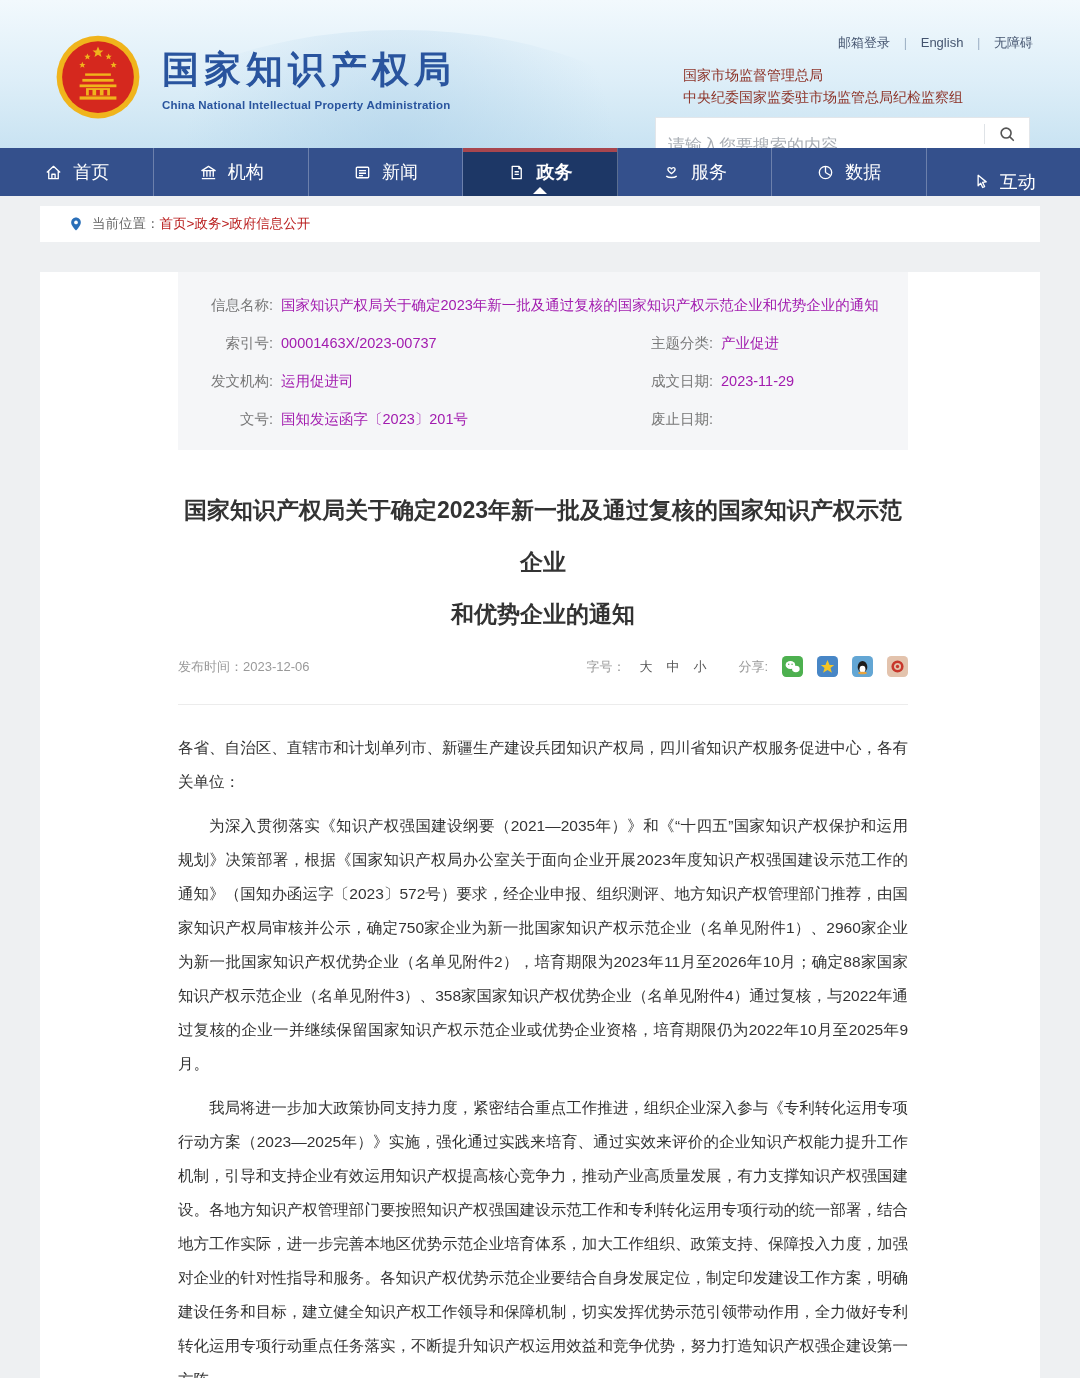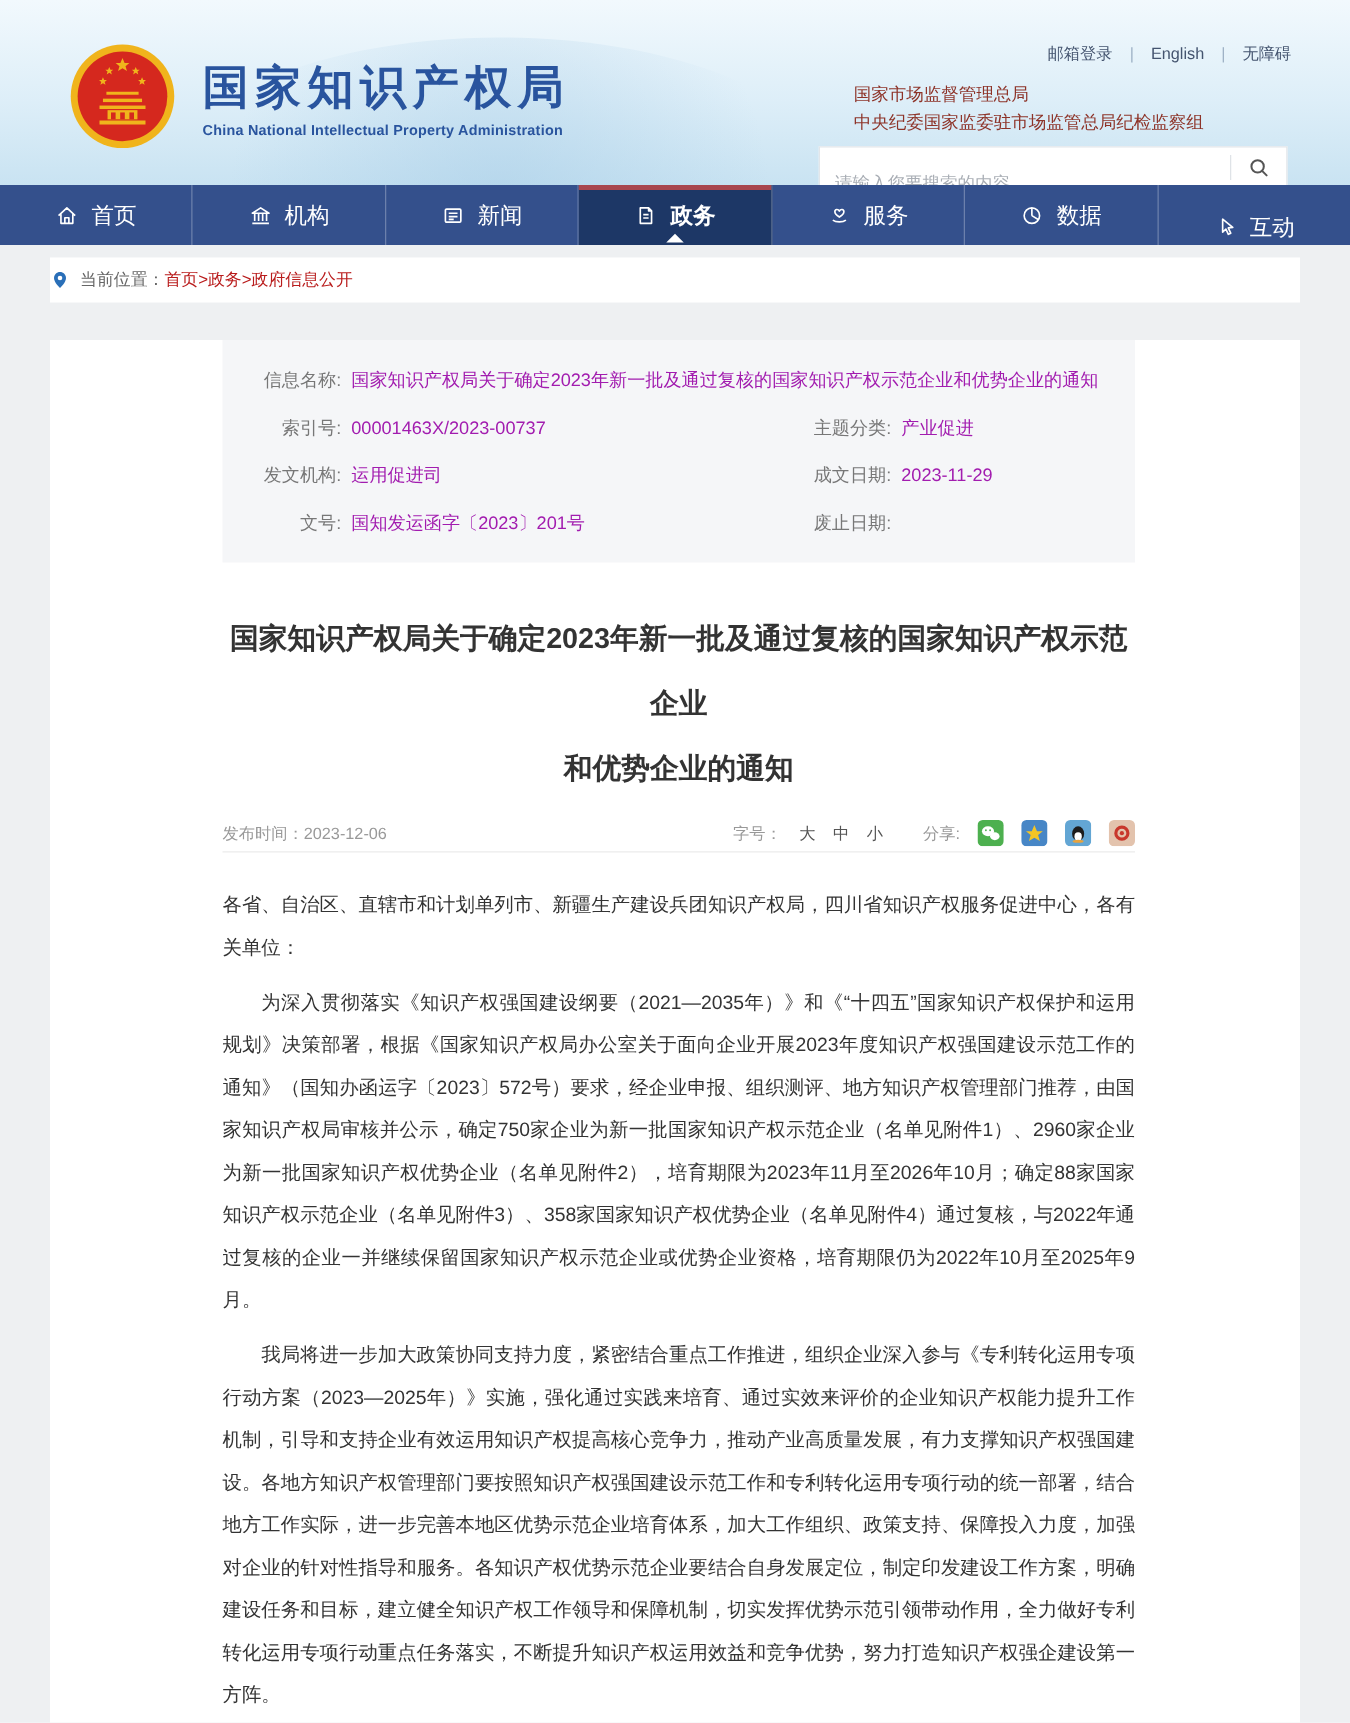--- a/index.html
+++ b/index.html
@@ -17,61 +17,61 @@
   .site-name .cn { font-size:37px; font-weight:700; letter-spacing:5px; }
   .site-name .en { font-size:11.5px; font-weight:700; margin-top:4px; letter-spacing:.2px; }
 
   .header-right { position:absolute; left:655px; top:34px; width:378px; }
   .top-links { text-align:right; font-size:13px; color:#44546f; }
   .top-links span.lnk { cursor:pointer; margin-left:10px; }
   .top-links span.sep { color:#9fb2c6; margin-left:10px; }
   .org-lines { margin:12px 0 0 28px; color:#8d3328; font-size:14px; line-height:22px; }
   .search-bar { margin-top:9px; width:375px; height:34px; background:#fff;
     border:1px solid #e2e6ea; display:flex; align-items:center; }
-  .search-bar input { flex:1; border:none; outline:none; font-size:14px; padding:0 12px;
+  .search-bar input { flex:1; border:none; outline:none; font-size:17px; padding:0 12px;
     color:#333; background:transparent; font-family:inherit;margin-top:24px; }
   .search-bar input::placeholder { color:#a9aeb5; }
   .search-divider { width:1px; height:20px; background:#dfe3e7; }
   .search-btn { width:44px; height:100%; display:flex; align-items:center; justify-content:center; cursor:pointer; }
 
   
   .nav { display:flex; height:48px; background:#34508c; }
   .nav-item { flex:1; position:relative; display:flex; align-items:center; justify-content:center;
     gap:10px; color:#fff; font-size:18px; cursor:pointer; border-right:1px solid rgba(255,255,255,.28); }
   .nav-item:last-child { border-right:none;margin-top:19px; }
   .nav-item.active { background:#1d3766; font-weight:700; }
   .nav-item.active::before { content:''; position:absolute; top:0; left:0; right:0; height:4px; background:#a8464e; }
   .nav-item.active::after { content:''; position:absolute; bottom:2px; left:50%; transform:translateX(-50%);
     border-left:7px solid transparent; border-right:7px solid transparent; border-bottom:7px solid #fff; }
   .nav-icon { width:19px; height:19px; }
 
   
   .breadcrumb-wrap { margin:10px 40px 0; background:#fff; height:36px; display:flex;
-    align-items:center; font-size:13.5px; color:#666; }
+    align-items:center; padding-left:28px; font-size:13.5px; color:#666; }
   .breadcrumb-wrap .pin { width:16px; height:16px; margin-right:8px; }
   .crumb-path { color:#b91c1c; cursor:pointer; }
 
   
   .panel { margin:10px 40px 0; background:#fff; height:1130px; }
   .content { width:730px; margin-left:138px; }
 
   .info-box { background:#f5f6f8; padding:14px 0 12px; margin-top:30px; font-size:14.5px; }
   .info-row { display:flex; line-height:22px; padding:8px 0; }
   .info-cell { display:flex; }
   .info-cell.left { flex:0 0 455px; }
   .info-cell.right { flex:1; }
   .info-label { width:95px; text-align:right; color:#777; flex:0 0 95px; }
   .info-label.sm { width:80px; flex:0 0 80px; }
   .info-value { color:#a21caf; margin-left:8px; }
 
   .doc-title { text-align:center; font-size:23px; font-weight:600; color:#333;
     line-height:52px; margin-top:34px; }
 
   .meta-row { display:flex; justify-content:space-between; align-items:center;
-    margin-top:16px; padding-bottom:4px; border-bottom:1px solid #ececec;
+    margin-top:16px; padding-bottom:27px; border-bottom:1px solid #ececec;
     font-size:13px; color:#999; }
   .meta-right { display:flex; gap:14px; }
   .fs-group { display:flex; align-items:center; gap:14px; color:#999; }
   .fs-btn { color:#555; cursor:pointer; }
   .share-group { display:flex; align-items:center; gap:14px; margin-left:18px; }
   .share-icon { width:21px; height:21px; cursor:pointer; }
 
   .body-text { margin-top:26px; font-size:15.5px; color:#333; line-height:34px; text-align:justify; }
   .body-text p { margin-bottom:10px; }
   .body-text p.indent { text-indent:2em; }

